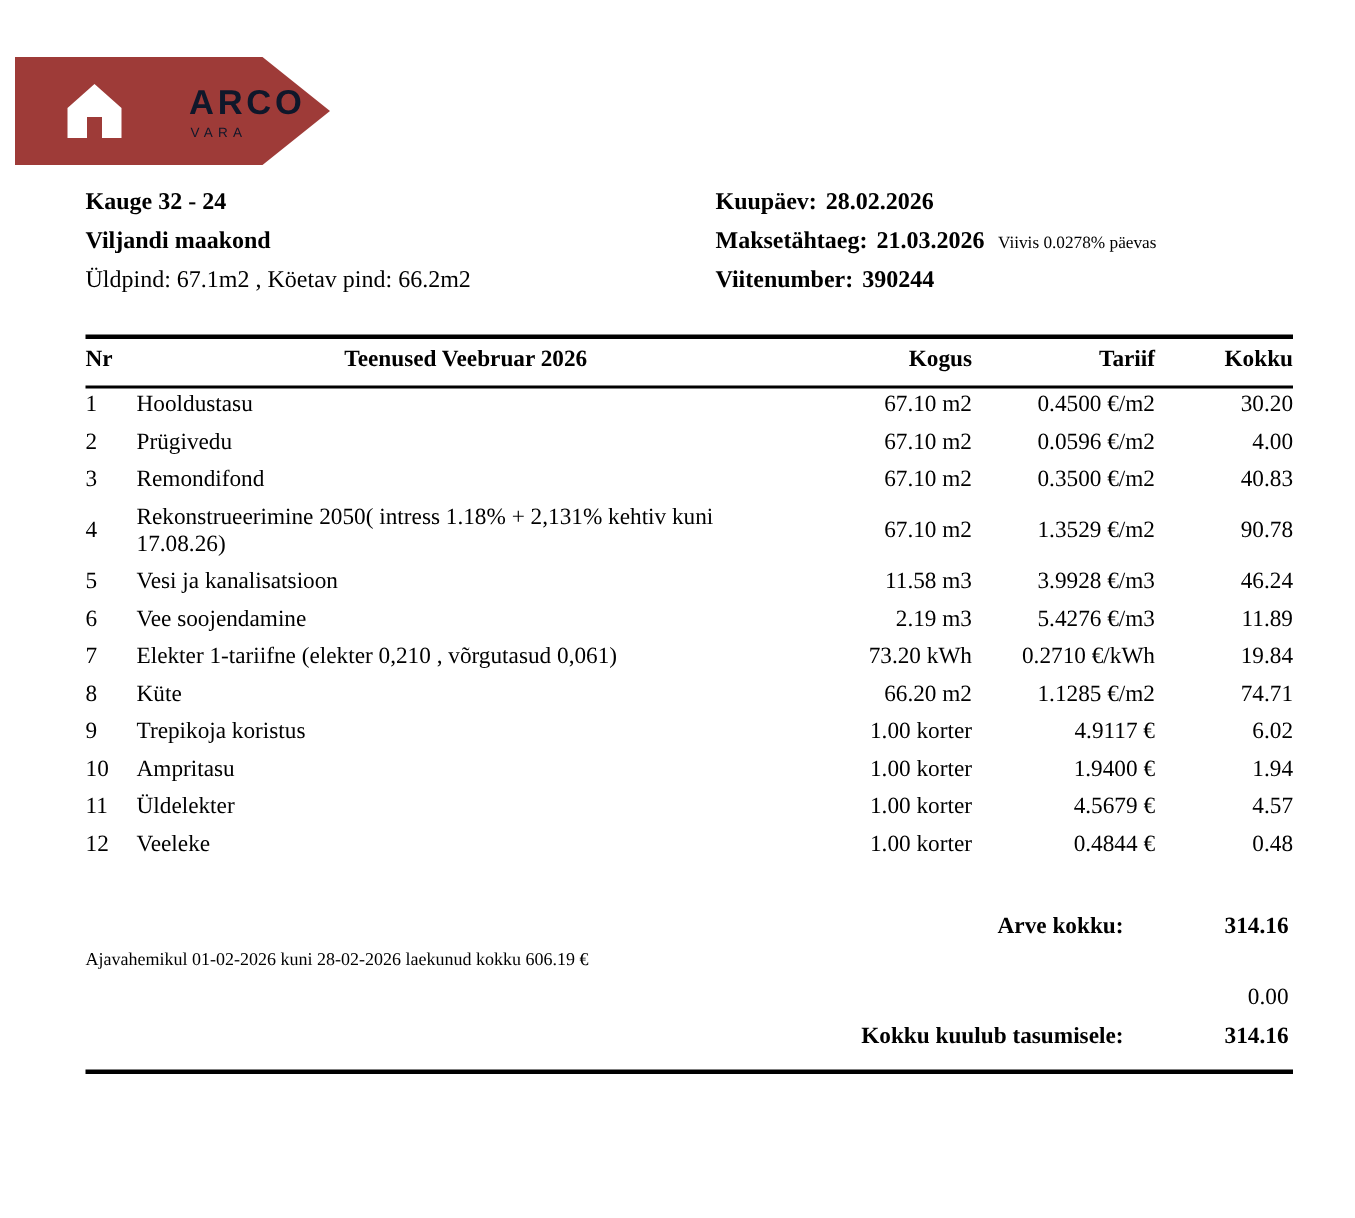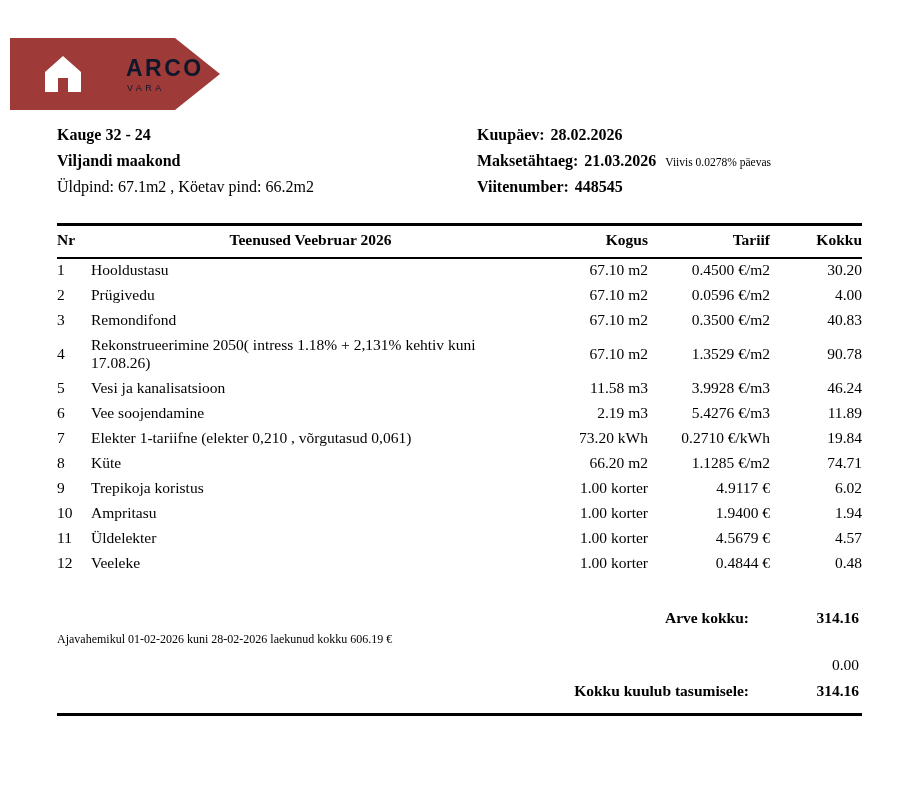--- a/index.html
+++ b/index.html
@@ -224,21 +224,21 @@
       <div class="hdr-right">
         <span class="b">Maksetähtaeg:</span>
         <span class="b" style="margin-left:6px;">21.03.2026</span>
         <span class="small-note">Viivis 0.0278% päevas</span>
       </div>
     </div>
     <div class="hdr-row">
       <div class="hdr-left">Üldpind: 67.1m2 , Köetav pind: 66.2m2</div>
       <div class="hdr-right">
         <span class="b">Viitenumber:</span>
-        <span class="b" style="margin-left:6px;">448545</span>
+        <span class="b" style="margin-left:6px;">390244</span>
       </div>
     </div>
   </div>
 
   <div class="rule-top"></div>
   <div class="rule-head"></div>
 
   <div class="table-wrap">
     <table class="items">
       <thead>

